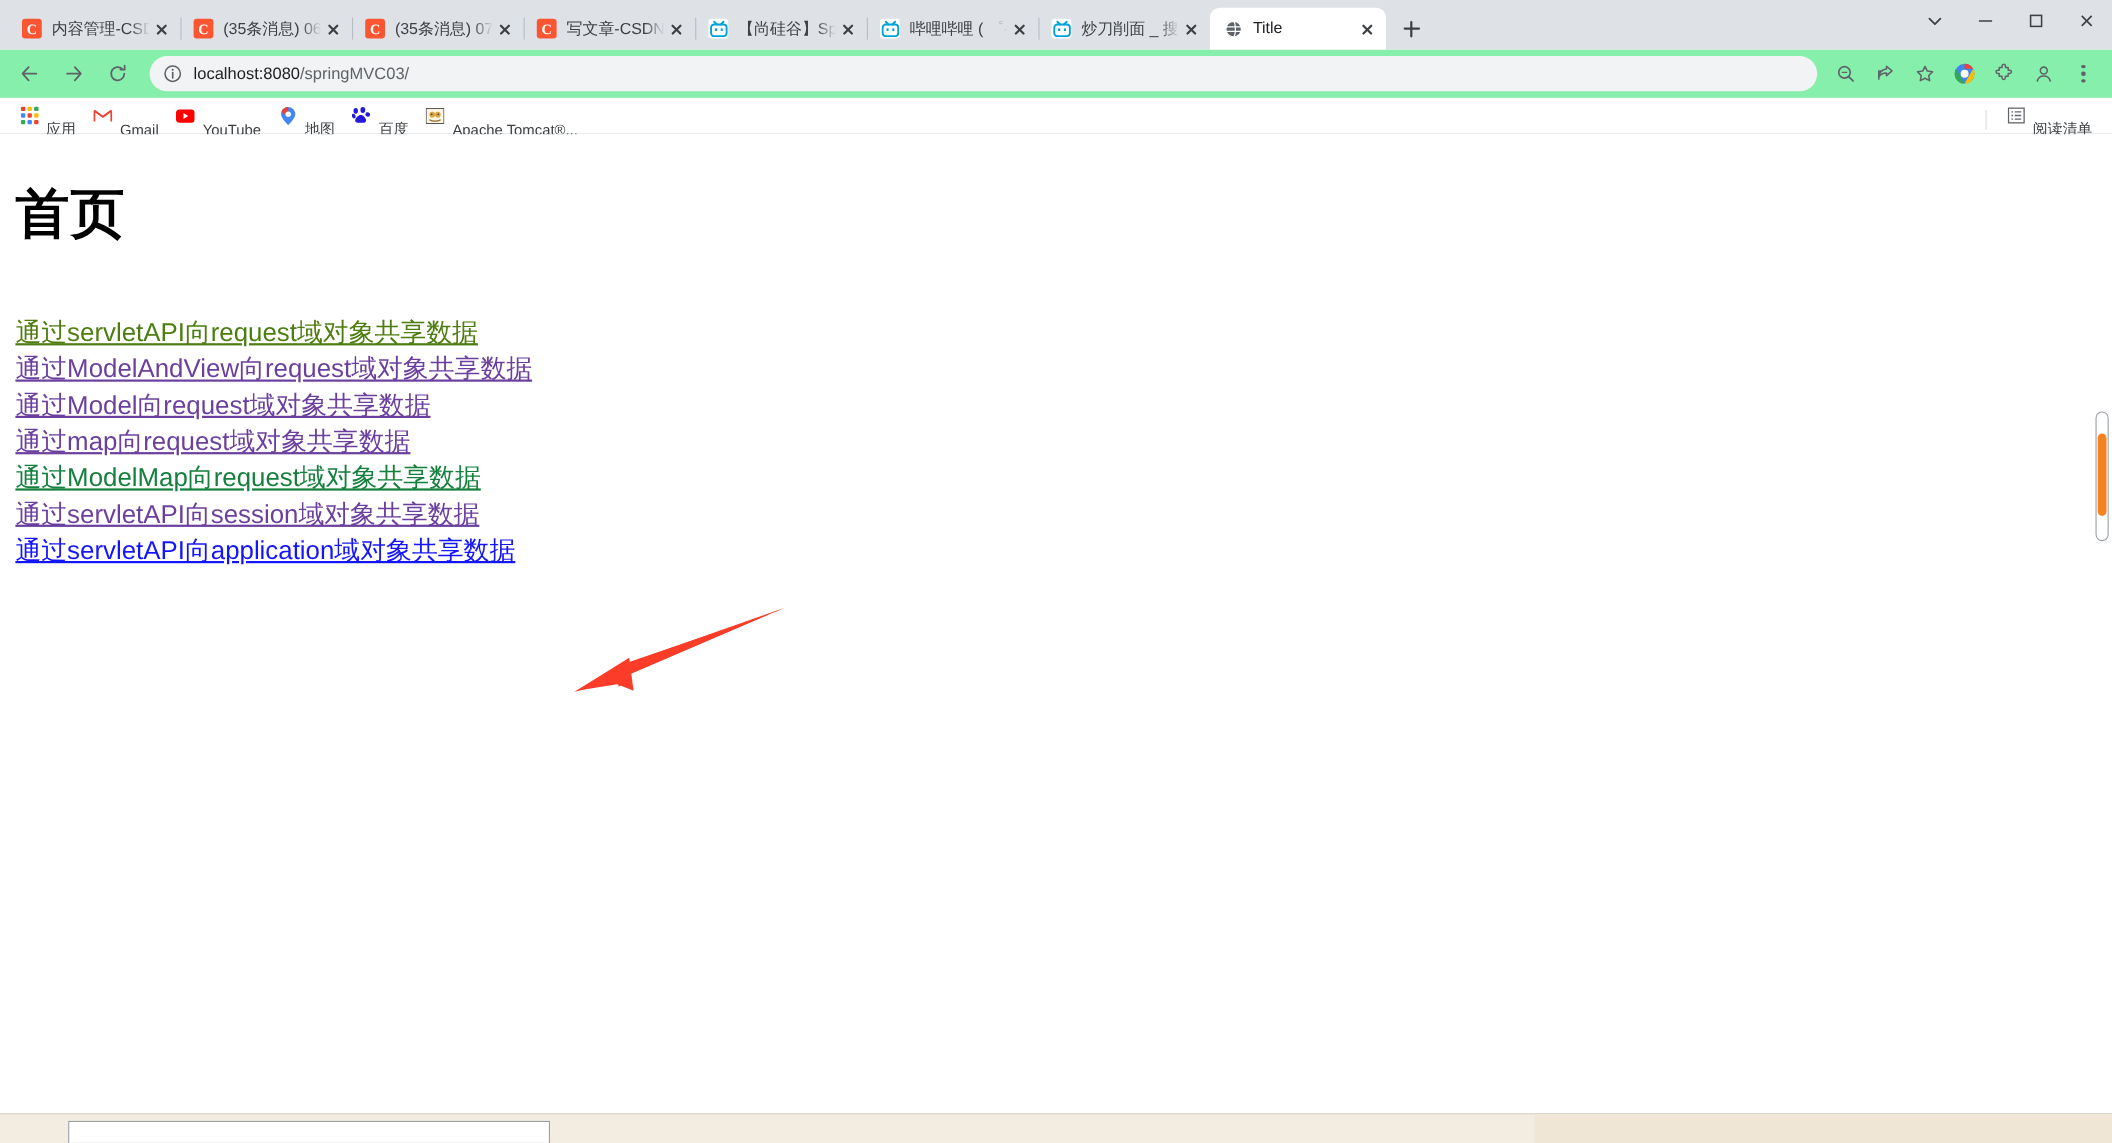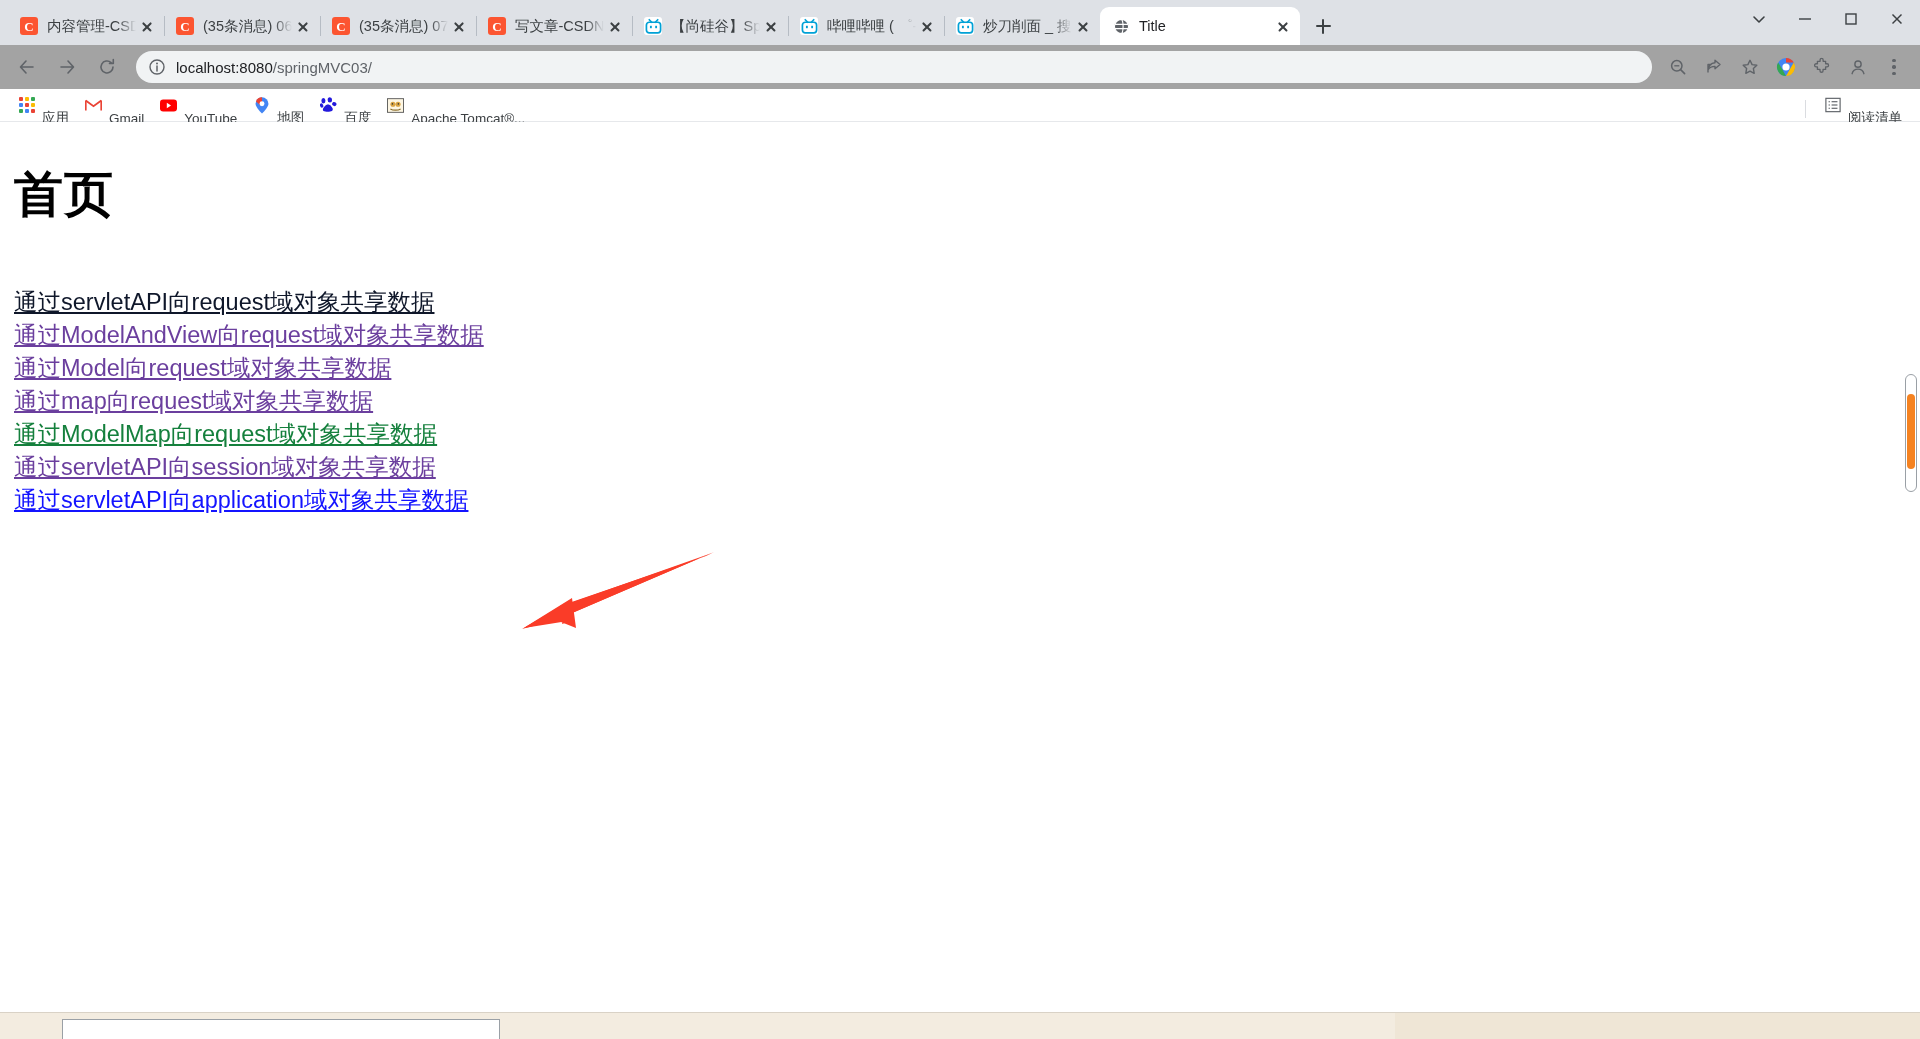--- a/index.html
+++ b/index.html
@@ -25,21 +25,21 @@
   .tab {
     height: 38px;
     width: 156px;
     display: flex;
     align-items: center;
     padding: 0 6px 0 12px;
     position: relative;
     flex: 0 0 auto;
     border-radius: 9px 9px 0 0;
   }
-  .tab.active { background: #ffffff; width: 200px; }
+  .tab.active { background: #ffffff; width: 160px; }
   .tab .sep {
     position: absolute; left: 0; top: 9px; height: 20px; width: 1px;
     background: #b6bcc4;
   }
 
   .favicon {
     width: 18px; height: 18px; flex: 0 0 18px; margin-right: 9px;
     display: flex; align-items: center; justify-content: center;
     border-radius: 3px; font-size: 13px; font-weight: bold; line-height: 1;
   }
@@ -74,21 +74,21 @@
   }
   .newtab::before { left: 9.5px; top: 16px; width: 15px; height: 1.8px; }
   .newtab::after  { left: 16px; top: 9.5px; width: 1.8px; height: 15px; }
 
   .winctl { margin-left: auto; display: flex; align-items: flex-start; height: 45px; }
   .winbtn { width: 46px; height: 38px; position: relative; }
   .winbtn svg { position: absolute; left: 50%; top: 50%; transform: translate(-50%,-50%); }
 
   
   .toolbar {
-    height: 44px; background: #a3a3a3; display: flex; align-items: center;
+    height: 44px; background: #86efac; display: flex; align-items: center;
     padding: 0 10px;
   }
   .navbtn {
     width: 34px; height: 34px; margin-right: 6px; position: relative; border-radius: 50%;
     flex: 0 0 34px;
   }
   .navbtn svg { position: absolute; left: 50%; top: 50%; transform: translate(-50%,-50%); }
 
   .omnibox {
     flex: 1 1 auto; height: 32px; background: #f1f3f4; border-radius: 16px;
@@ -468,21 +468,21 @@
       </div>
     </div>
   </div>
 
   <div class="viewport">
     <div class="page">
 
       <h1 class="page-h1">首页</h1>
 
       <div class="link-list">
-        <div class="link-row"><a href="#" style="color:#0f172a">通过servletAPI向request域对象共享数据</a></div>
+        <div class="link-row"><a href="#" style="color:#4d7c0f">通过servletAPI向request域对象共享数据</a></div>
         <div class="link-row"><a href="#" style="color:#6b3f9e">通过ModelAndView向request域对象共享数据</a></div>
         <div class="link-row"><a href="#" style="color:#6b3f9e">通过Model向request域对象共享数据</a></div>
         <div class="link-row"><a href="#" style="color:#6b3f9e">通过map向request域对象共享数据</a></div>
         <div class="link-row"><a href="#" style="color:#15803d">通过ModelMap向request域对象共享数据</a></div>
         <div class="link-row"><a href="#" style="color:#6b3f9e">通过servletAPI向session域对象共享数据</a></div>
         <div class="link-row"><a href="#" style="color:#1414ff">通过servletAPI向application域对象共享数据</a></div>
       </div>
 
       <svg class="arrow-svg" width="200" height="90" viewBox="0 0 200 90">
         <polygon points="198,2 40,70 44,56 190,6" fill="#fa3c28"></polygon>

